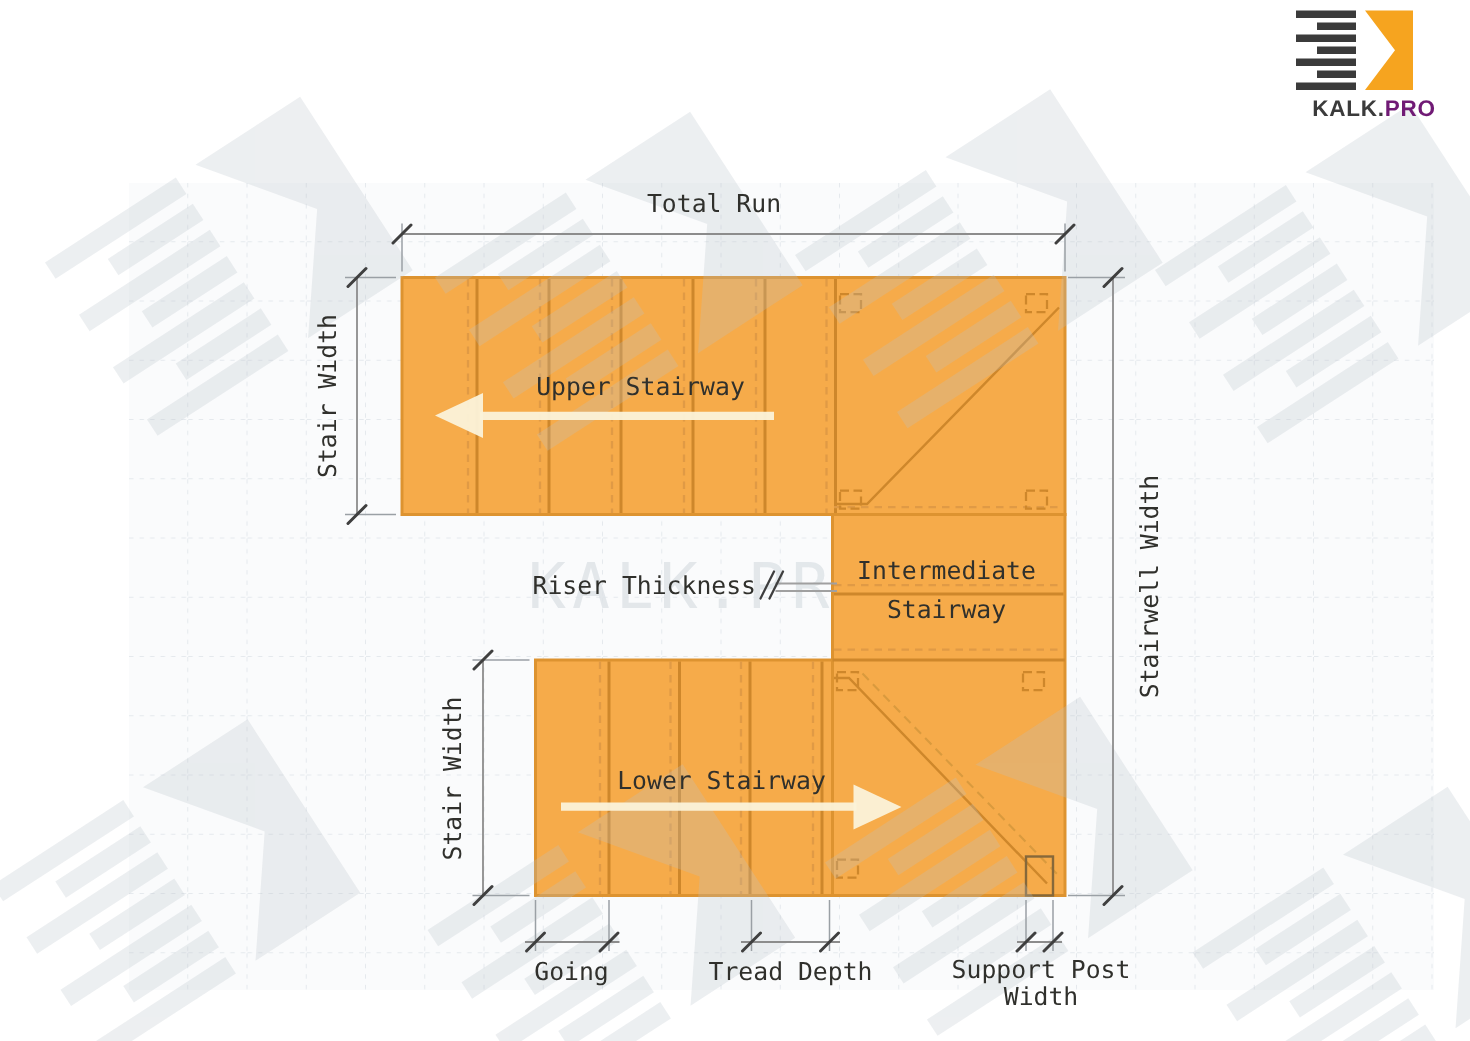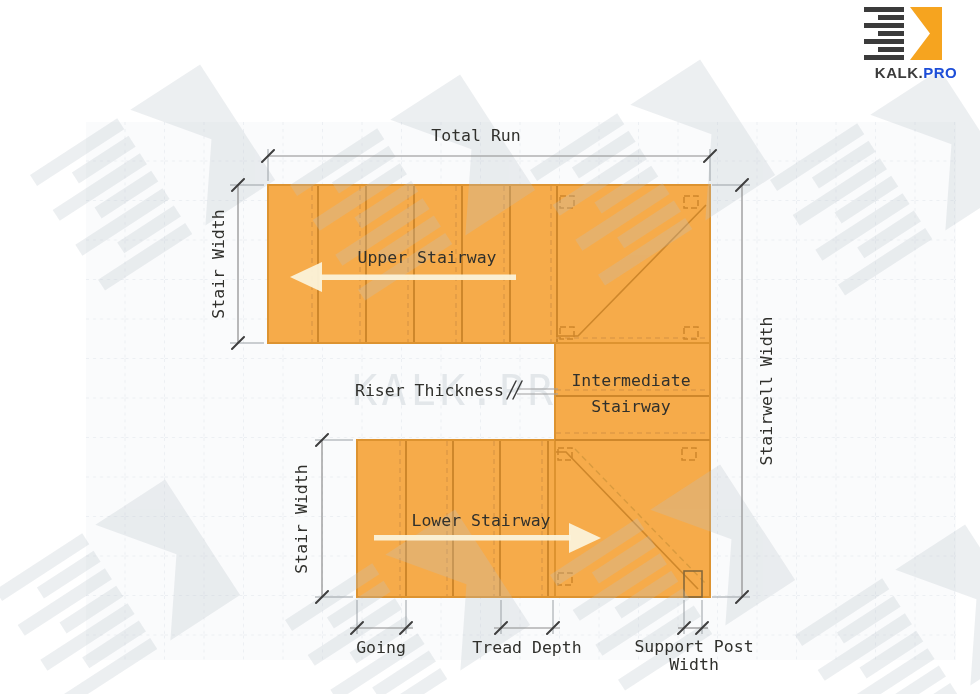--- a/index.html
+++ b/index.html
@@ -18,21 +18,21 @@
   .diag{stroke:#ce872b;stroke-width:1.6;fill:none;}
   .diag-d{stroke:#d99a3e;stroke-width:1.4;stroke-dasharray:6 4;fill:none;}
   .bracket{fill:none;stroke:#ce872b;stroke-width:1.5;stroke-dasharray:6 3;}
   .post{fill:none;stroke:#86683a;stroke-width:1.6;}
   .wm{fill:#b9c2ca;opacity:.26;}
   .arrow{fill:#fbf2d9;opacity:.95;}
   .gridbg{fill:#fafbfc;}
   .logo{position:absolute;top:6px;right:12px;width:104px;text-align:center;cursor:pointer;}
   .logo-text{font-family:"Liberation Sans",sans-serif;font-weight:bold;font-size:15px;
              letter-spacing:.5px;color:#3b3b3b;margin-top:2px;}
-  .logo-text .accent{color:#1d4ed8;}
+  .logo-text .accent{color:#701a75;}
 </style>
 </head>
 <body>
 
 <div class="stage">
 
 <svg width="980" height="694" viewBox="0 0 980 694">
   <defs>
     <pattern id="grid" width="39.5" height="39.5" patternUnits="userSpaceOnUse" x="86" y="122">
       <path d="M39.5,0 L39.5,39.5 M0,39.5 L39.5,39.5" fill="none" stroke="#dee4e9" stroke-width="1" stroke-dasharray="3 4"></path>

